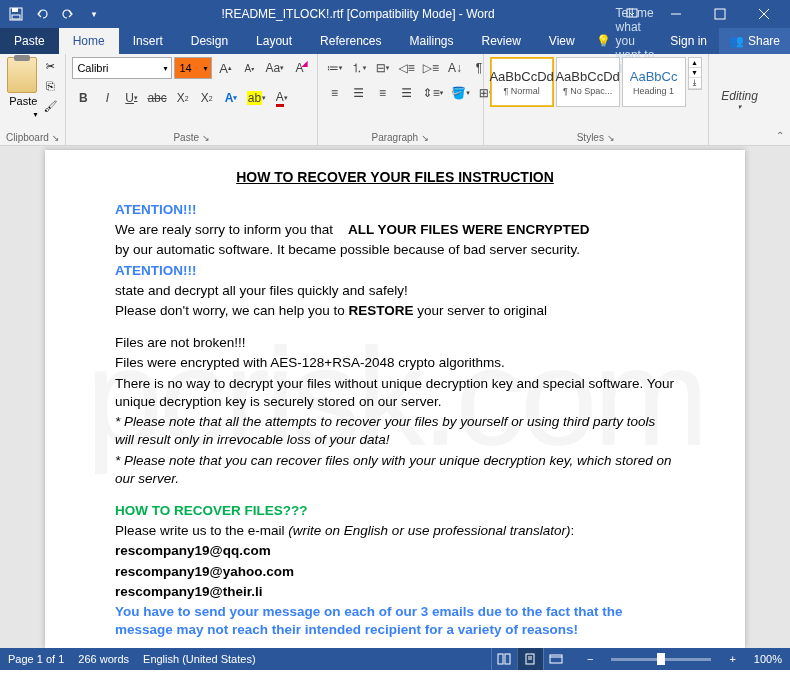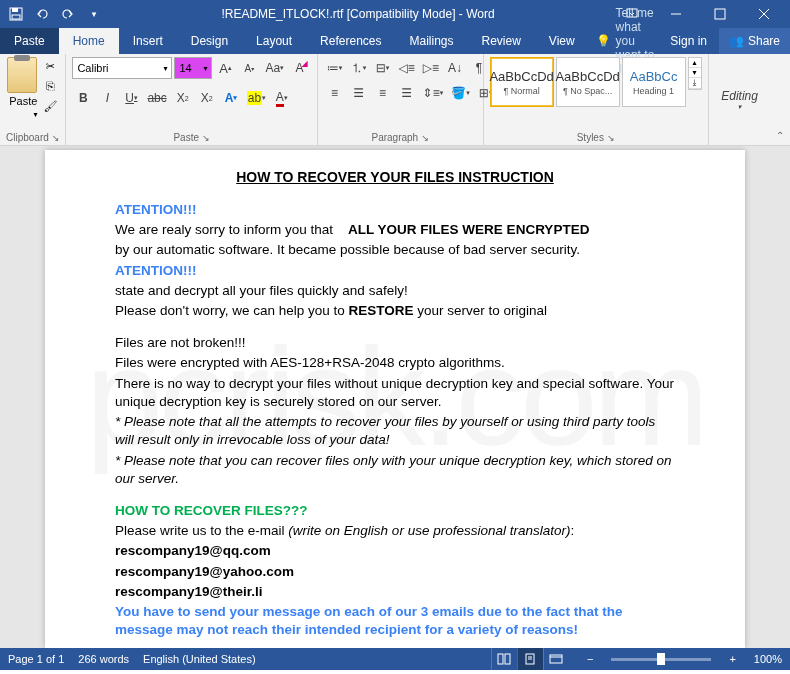--- a/index.html
+++ b/index.html
@@ -27,21 +27,21 @@
 .group-label .launcher { font-size: 9px; cursor: pointer; }
 
 .clip-col { display: flex; flex-direction: column; align-items: center; gap: 2px; text-align: right; }
 .paste-ico { width: 30px; height: 36px; background: linear-gradient(#f9e6b8,#e8c77a); border: 1px solid #c8a050; border-radius: 2px; position: relative; }
 .paste-ico::before { content:''; position:absolute; top:-3px; left:6px; width:16px; height:6px; background:#888; border-radius:2px; }
 .paste-lbl { font-size: 11px; }
 .mini-btn { width: 18px; height: 18px; display: flex; align-items: center; justify-content: center; font-size: 11px; cursor: pointer; }
 
 .font-row { display: flex; gap: 2px; align-items: center; margin-bottom: 4px; }
 .font-name { width: 100px; height: 22px; border: 1px solid #ababab; background: #fff; font-size: 11px; padding: 0 4px; display:flex; align-items:center; justify-content:space-between; }
-.font-size { width: 38px; height: 22px; border: 1px solid #ababab; background: #d946ef; font-size: 11px; padding: 4px 4px; display:flex; align-items:center; justify-content:space-between; }
+.font-size { width: 38px; height: 22px; border: 1px solid #ababab; background: #f97316; font-size: 11px; padding: 4px 4px; display:flex; align-items:center; justify-content:space-between; }
 .fmt-btn { min-width: 22px; height: 22px; display: flex; align-items: center; justify-content: center; font-size: 12px; cursor: pointer; color:#444; border:1px solid transparent; padding:0 2px; }
 
 .para-grid { display:flex; flex-direction:column; gap:3px; }
 .para-row { display:flex; gap:2px; }
 
 .styles-body { display:flex; gap:2px; }
 .style-box { width: 64px; height: 50px; border:1px solid #c8c8c8; background:#fff; display:flex; flex-direction:column; align-items:center; justify-content:center; font-size:10px; cursor:pointer; }
 .style-box.sel { border-color:#f0b000; box-shadow: inset 0 0 0 1px #f0c040; }
 .style-sample { font-size:13px; color:#333; }
 .style-name { font-size:9px; color:#555; margin-top:2px; }

